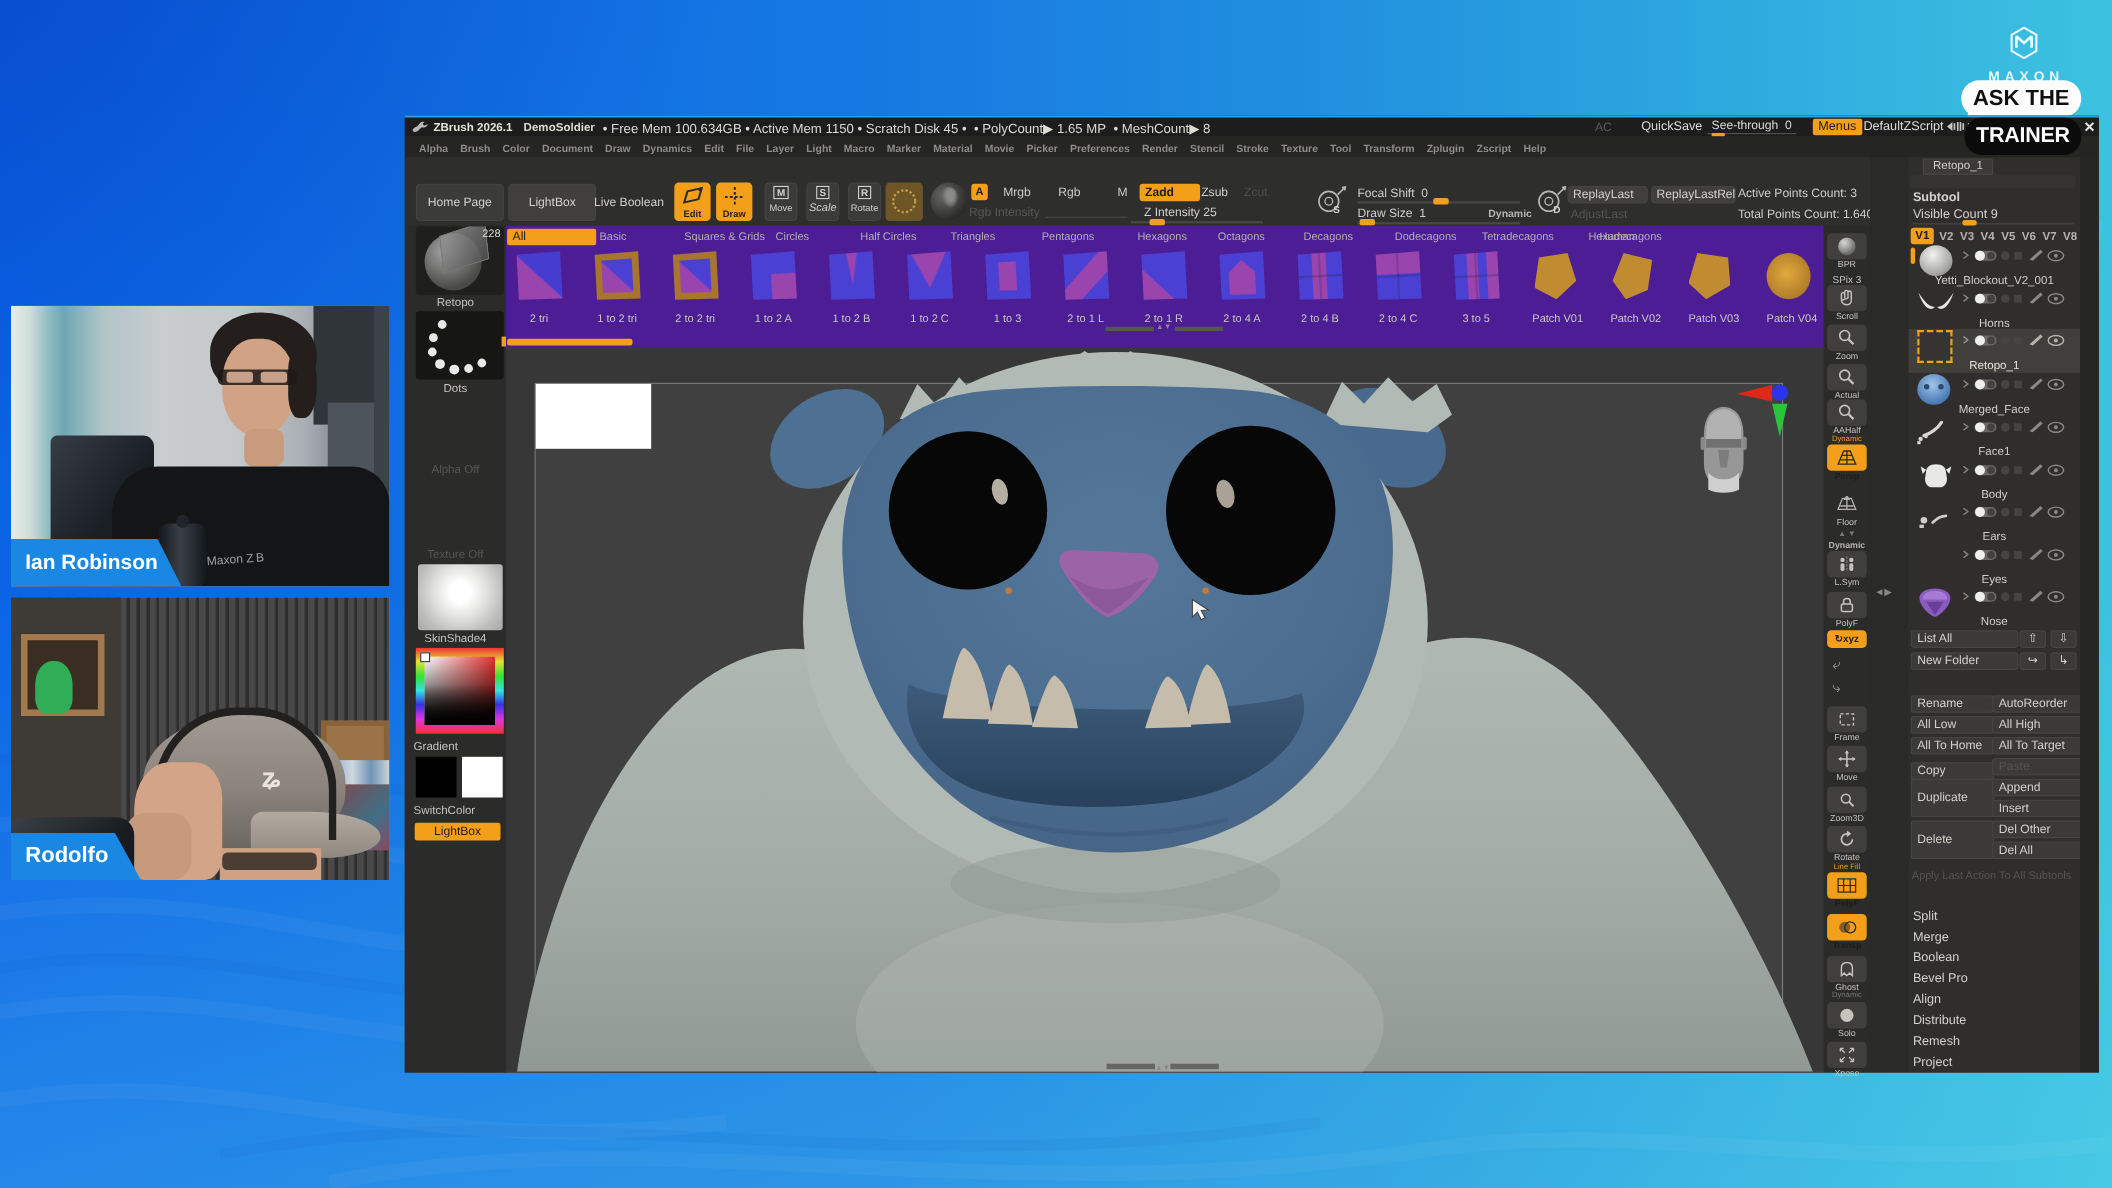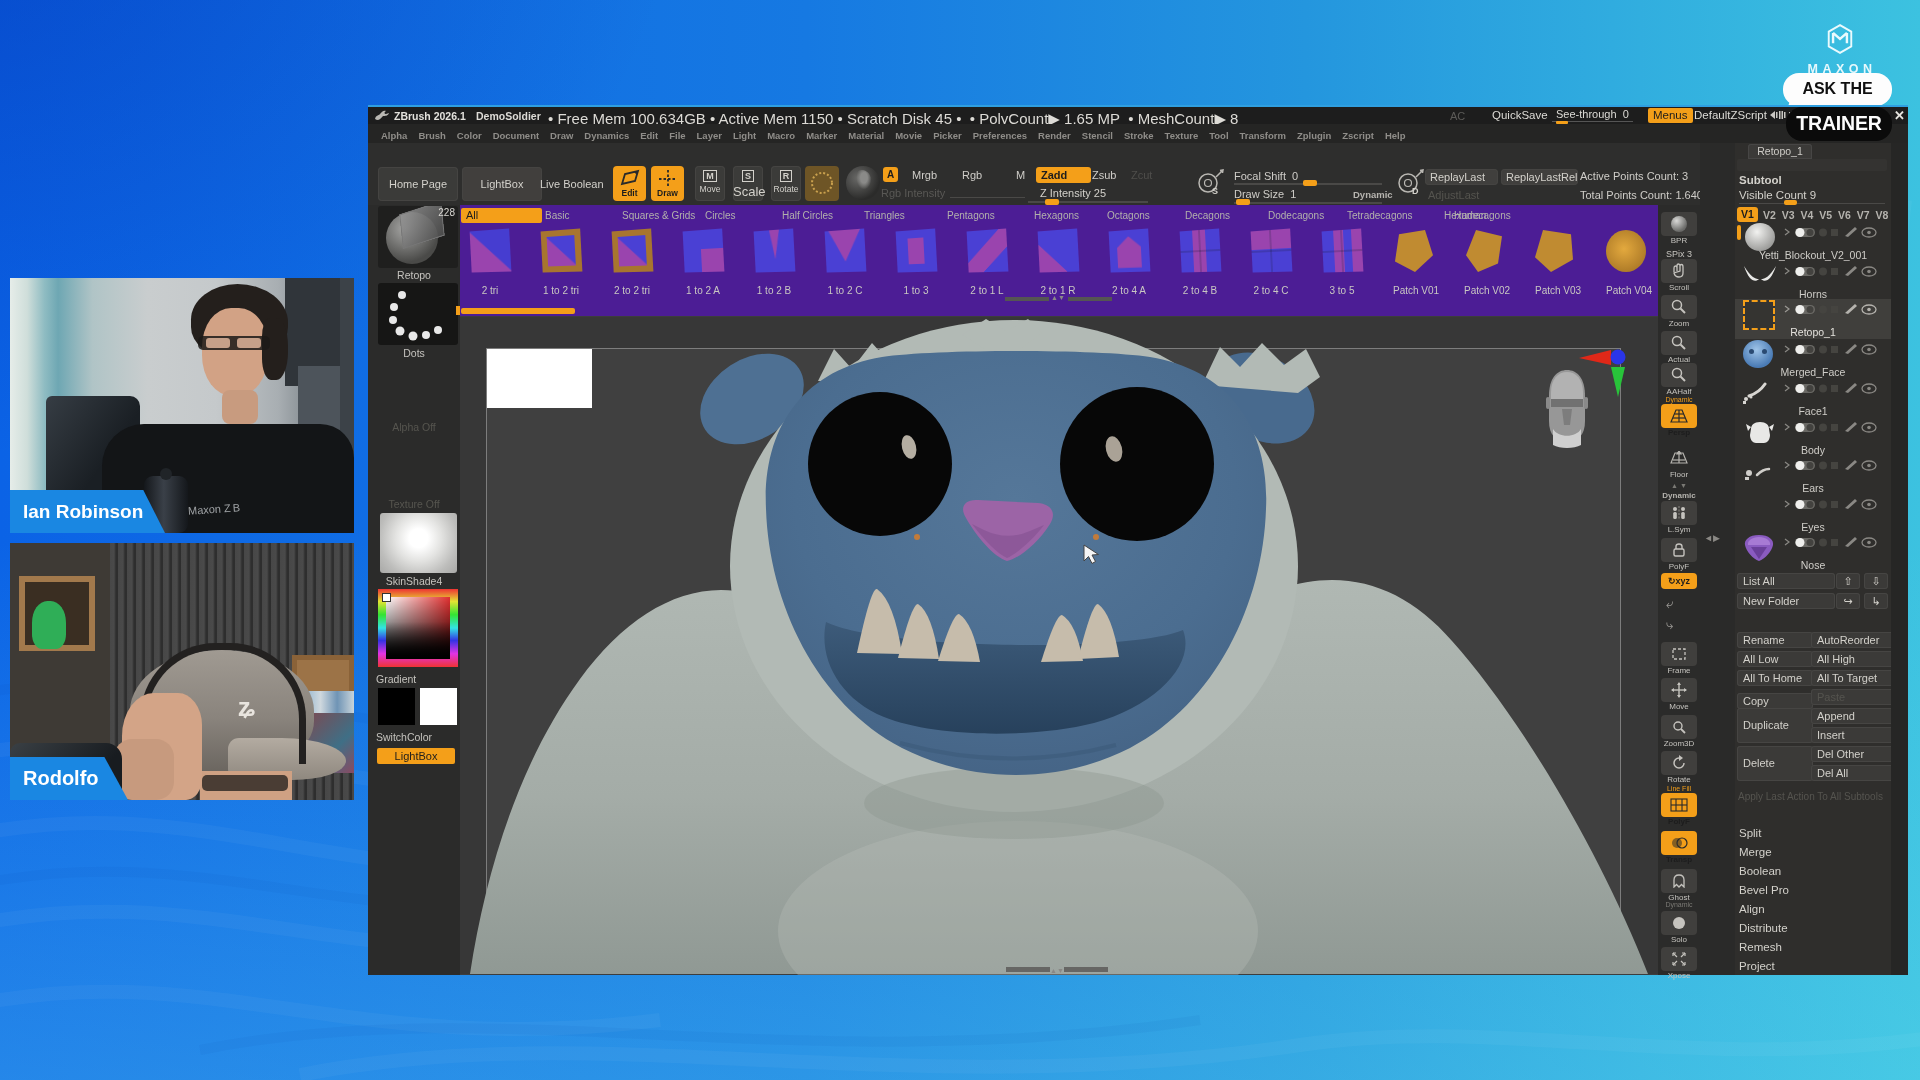--- a/index.html
+++ b/index.html
@@ -4,21 +4,21 @@
 <style>
   html,body{margin:0;padding:0;background:#000;}
   #stage{position:relative;width:1920px;height:1080px;overflow:hidden;
     font-family:"Liberation Sans",sans-serif;
     background:radial-gradient(1250px 950px at -5% -12%,rgba(2,45,172,0.5),rgba(2,45,172,0) 62%),linear-gradient(0deg,rgba(96,218,240,0.3) 0%,rgba(96,218,240,0) 50%),linear-gradient(90deg,#0b63e6 0%,#1679e2 42%,#2496de 68%,#3cc2e0 100%);}
   .abs{position:absolute;}
   
   #maxon{left:1770px;top:18px;width:140px;text-align:center;color:#eaf9fd;}
   #maxonword{font-size:12.5px;font-weight:bold;letter-spacing:4.5px;color:#e6f8fc;margin-top:4px;padding-left:4px;}
   #askthe{position:absolute;left:1783px;top:73px;width:109px;height:33px;background:#fdfdfd;border-radius:16px;
-    color:#101010;font-size:16px;font-weight:bold;text-align:center;line-height:32px;letter-spacing:-0.5px;letter-spacing:0px;}
+    color:#101010;font-size:20px;font-weight:bold;text-align:center;line-height:32px;letter-spacing:-0.5px;letter-spacing:0px;}
   #askthe:after{content:"";position:absolute;left:3px;bottom:-6px;width:18px;height:14px;background:#fdfdfd;
     clip-path:polygon(0 100%,100% 0,28% 0);}
   #trainer{position:absolute;left:1786px;top:107px;width:106px;height:34px;background:#0b0b0b;border-radius:16px;
     color:#fdfdfd;font-size:19.5px;font-weight:bold;text-align:center;line-height:33px;letter-spacing:-0.2px;z-index:30;}
   
   .cam{left:10px;width:344px;overflow:hidden;background:#888;}
   .tag{position:absolute;left:0;bottom:0;background:#1a87e2;color:#fff;font-weight:bold;
     display:flex;align-items:center;padding-left:13px;z-index:5;}
   
   #zwin{left:368px;top:105px;width:1540px;height:870px;background:#2b2b2a;color:#cfcdc8;font-size:11px;}
@@ -126,21 +126,21 @@
   </div>
 
   <div id="zwin" class="abs">
     <div class="abs" style="left:0;top:0;width:1540px;height:2px;background:#2f9fe0;"></div>
     <div id="titlebar" class="abs" style="left:0;top:2px;width:1540px;height:17px;background:#1d1d1d;">
       <svg class="abs" style="left:6px;top:2px;" width="16" height="13" viewBox="0 0 16 13">
           <path d="M1 10 C2 6 4 7 6 5 C8 3 9 1 12 2 C10 3 10 5 12 5 L15 4 C14 7 11 7 9 7 C7 9 6 11 3 11 Z" fill="#b9b7b2"></path>
         </svg>
       <div class="abs" style="left:26px;top:3px;color:#e3e1dc;font-size:10.5px;font-weight:bold;">ZBrush 2026.1</div>
       <div class="abs" style="left:108px;top:3px;color:#dddbd6;font-size:10.5px;font-weight:bold;">DemoSoldier</div>
-      <div class="abs" style="left:180px;top:3px;color:#dddbd6;font-size:15px;">• Free Mem 100.634GB • Active Mem 1150 • Scratch Disk 45 •&nbsp;&nbsp;• PolyCount▶ 1.65 MP&nbsp;&nbsp;• MeshCount▶ 8</div>
+      <div class="abs" style="left:180px;top:3px;color:#dddbd6;font-size:12px;">• Free Mem 100.634GB • Active Mem 1150 • Scratch Disk 45 •&nbsp;&nbsp;• PolyCount▶ 1.65 MP&nbsp;&nbsp;• MeshCount▶ 8</div>
       <div class="abs" style="left:1082px;top:3px;color:#5c5b58;font-size:11px;">AC</div>
       <div class="abs" style="left:1124px;top:2px;color:#dddbd6;font-size:11.5px;">QuickSave</div>
       <div class="abs" style="left:1184px;top:1px;color:#dddbd6;font-size:11px;border-bottom:1px solid #555;padding:0 4px 1px 4px;">See-through&nbsp;&nbsp;0</div>
       <div class="abs" style="left:1188px;top:14px;width:12px;height:3px;background:#f49f19;border-radius:1px;"></div>
       <div class="abs o" style="left:1280px;top:1px;font-size:11.5px;padding:1px 5px 2px;border-radius:2px;">Menus</div>
       <div class="abs" style="left:1326px;top:2px;color:#dddbd6;font-size:11.5px;">DefaultZScript</div>
       <svg class="abs" style="left:1402px;top:3px;" width="34" height="10" viewBox="0 0 34 10">
           <g fill="#c9c7c2">
             <path d="M0 5 L5 1 L5 9 Z"></path>
             <rect x="6" y="2" width="1.5" height="6"></rect>
@@ -205,21 +205,21 @@
             </g>
           </svg>
         <div style="font-size:8.5px;font-weight:bold;margin-top:-4px;">Draw</div>
       </div>
       <div class="btn abs" style="left:327px;top:23px;width:30px;height:35px;text-align:center;">
         <div style="margin-top:3px;"><span style="border:1.5px solid #d3d1cb;font-size:9px;font-weight:bold;padding:0 2px;">M</span></div>
         <div style="font-size:8.5px;margin-top:3px;">Move</div>
       </div>
       <div class="btn abs" style="left:365px;top:23px;width:30px;height:35px;text-align:center;">
         <div style="margin-top:3px;"><span style="border:1.5px solid #d3d1cb;font-size:9px;font-weight:bold;padding:0 2px;">S</span></div>
-        <div style="font-size:13px;margin-top:3px;">Scale</div>
+        <div style="font-size:10px;margin-top:3px;font-style:italic;">Scale</div>
       </div>
       <div class="btn abs" style="left:403px;top:23px;width:30px;height:35px;text-align:center;">
         <div style="margin-top:3px;"><span style="border:1.5px solid #d3d1cb;font-size:9px;font-weight:bold;padding:0 2px;">R</span></div>
         <div style="font-size:8.5px;margin-top:3px;">Rotate</div>
       </div>
 
       <div class="abs" style="left:437px;top:23px;width:34px;height:35px;background:#6e5526;border-radius:4px;">
         <svg width="34" height="35" viewBox="0 0 34 35">
             <ellipse cx="17" cy="17" rx="10" ry="10" fill="none" stroke="#caa14e" stroke-width="2" stroke-dasharray="2 2"></ellipse>
           </svg>

